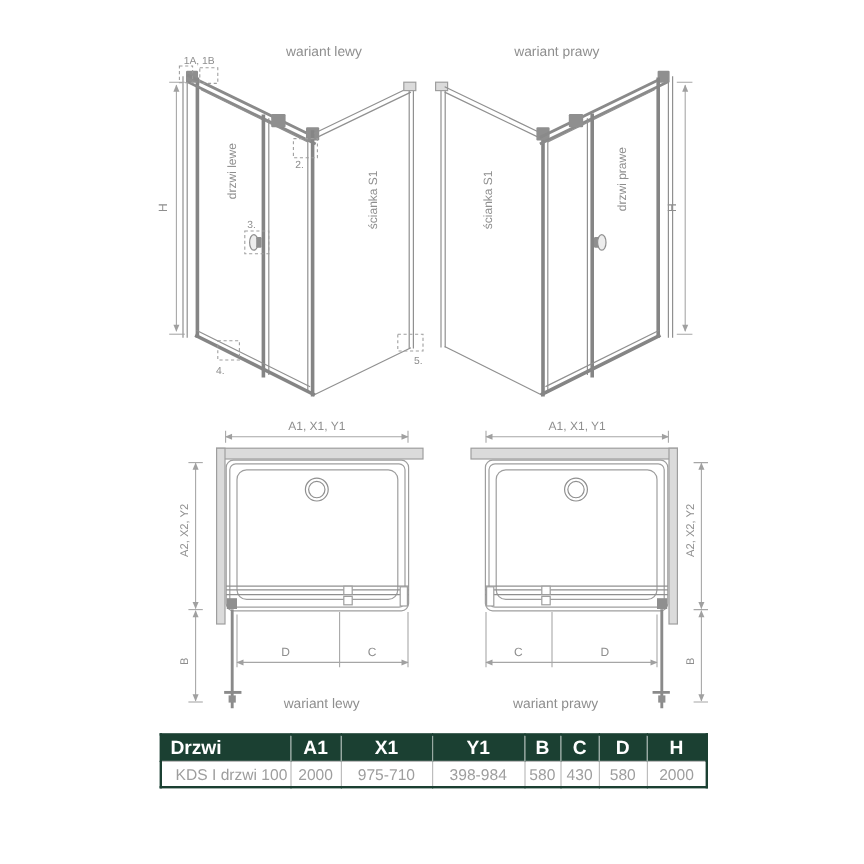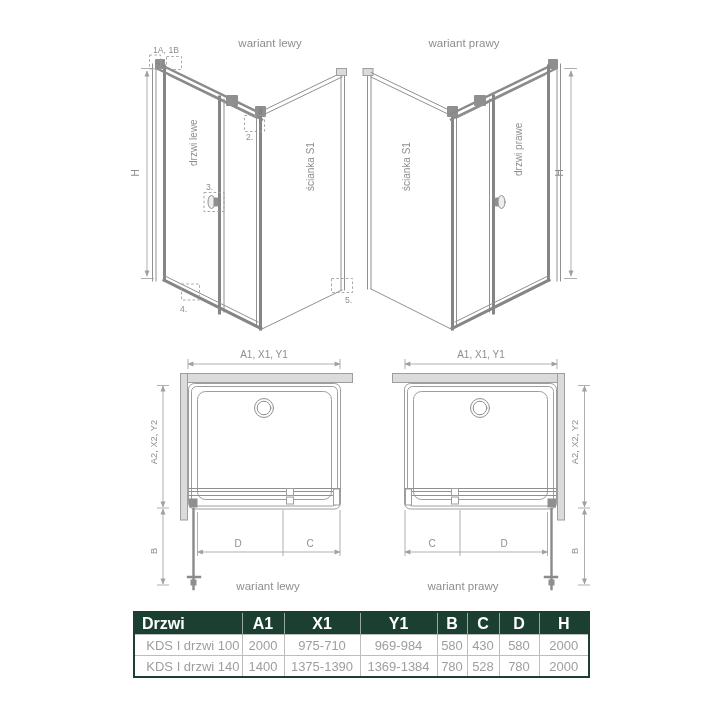--- a/index.html
+++ b/index.html
@@ -321,33 +321,23 @@
           <th>C</th>
           <th>D</th>
           <th>H</th>
         </tr>
       </thead>
       <tbody>
         <tr>
           <td class="first">KDS I drzwi 100</td>
           <td>2000</td>
           <td>975-710</td>
-          <td>969-984</td>
+          <td>398-984</td>
           <td>580</td>
           <td>430</td>
           <td>580</td>
           <td>2000</td>
         </tr>
-        <tr>
-          <td class="first">KDS I drzwi 140</td>
-          <td>1400</td>
-          <td>1375-1390</td>
-          <td>1369-1384</td>
-          <td>780</td>
-          <td>528</td>
-          <td>780</td>
-          <td>2000</td>
-        </tr>
       </tbody>
     </table>
   </div>
 
 </div>
 
 </body></html>

